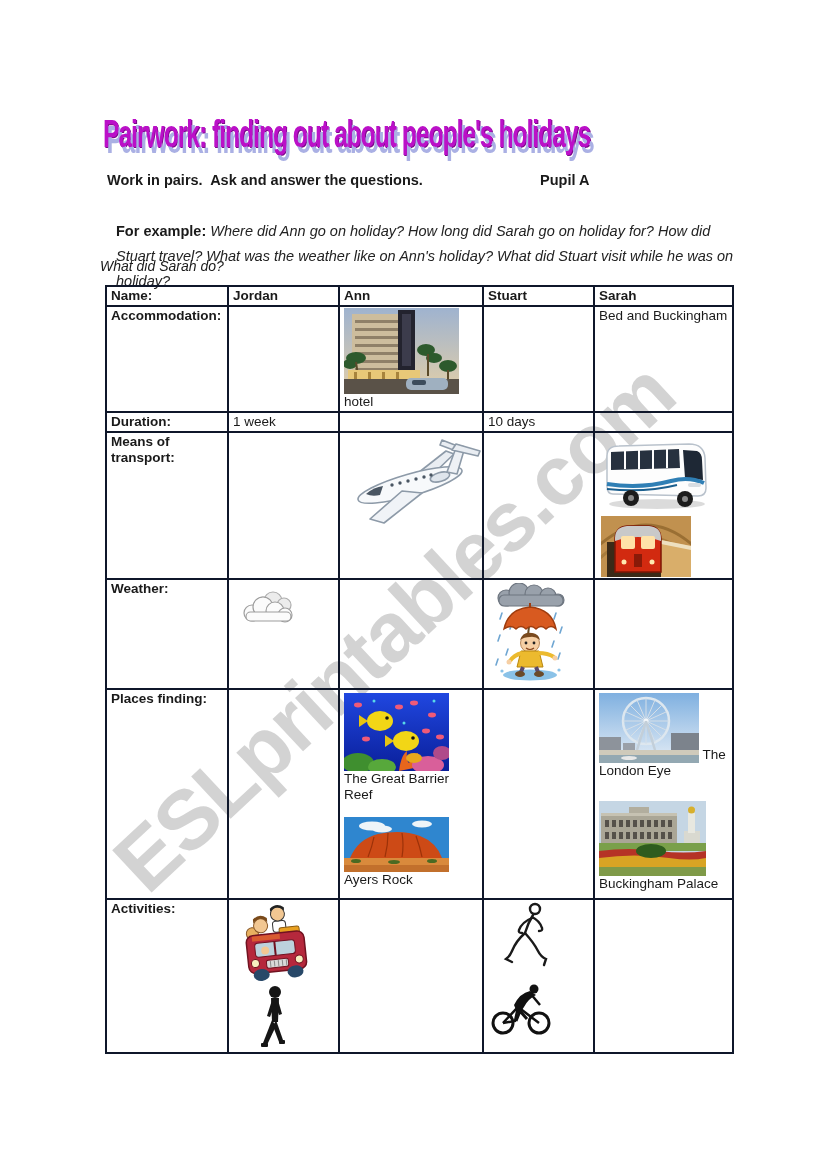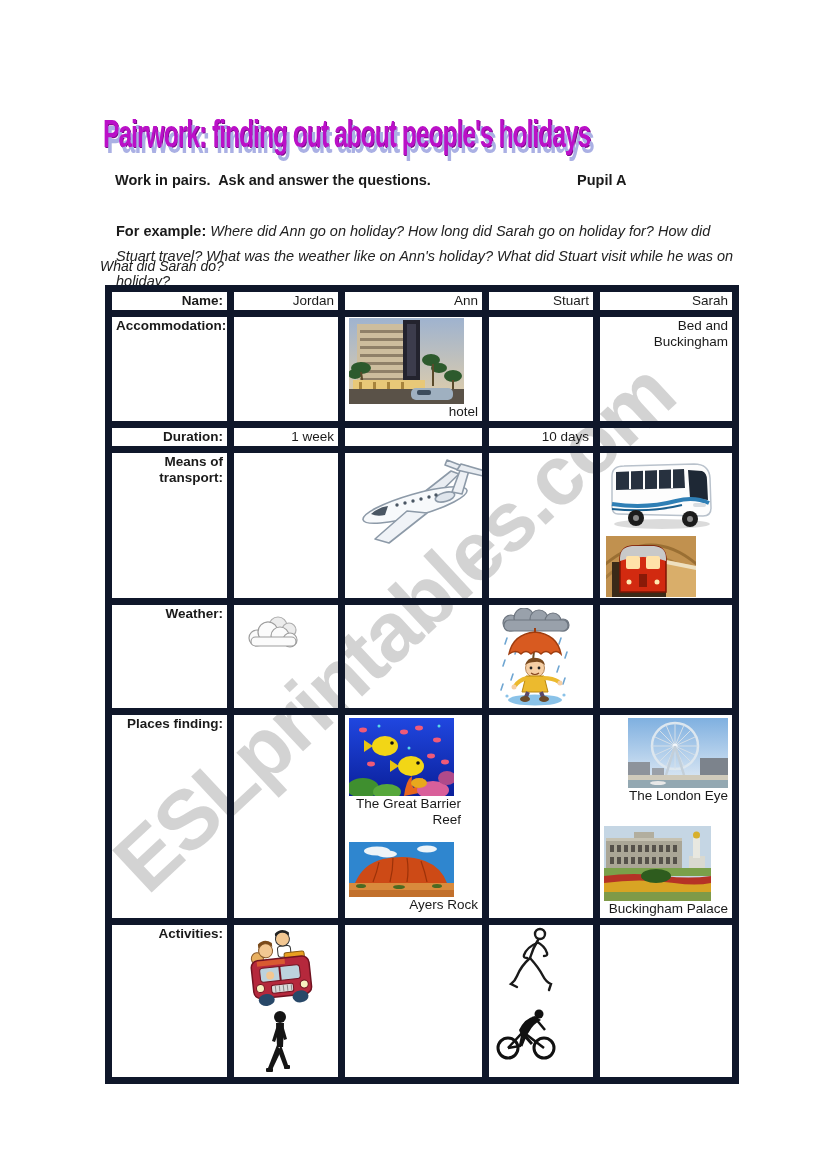--- a/index.html
+++ b/index.html
@@ -6,33 +6,33 @@
   .page{position:relative;width:826px;height:1169px;background:#fff;overflow:hidden;
         font-family:"Liberation Sans",sans-serif;color:#1a1a1a;}
   .watermark{position:absolute;left:95px;top:840px;z-index:0;
         font-size:84px;font-weight:bold;letter-spacing:-2px;color:rgba(168,168,168,0.5);
         transform:rotate(-43deg);transform-origin:0 0;white-space:nowrap;}
   .content{position:relative;z-index:1;}
   .title{position:absolute;left:103px;top:112px;margin:0;
         font-size:29px;font-weight:bold;letter-spacing:-1.2px;white-space:nowrap;
         color:#bb10c8;text-shadow:4px 4px 0 #aab0e4, 1px 1px 0 #7a0a8a;
         transform:scale(0.85,1.35);transform-origin:left top;}
-  .instructions{position:absolute;left:107px;top:172px;font-size:14.5px;font-weight:bold;white-space:pre-wrap;margin-left:8px;}
-  .pupil{position:absolute;left:540px;top:172px;font-size:14.5px;font-weight:bold;margin-left:37px;}
+  .instructions{position:absolute;left:107px;top:172px;font-size:14.5px;font-weight:bold;white-space:pre-wrap;}
+  .pupil{position:absolute;left:540px;top:172px;font-size:14.5px;font-weight:bold;}
   .example{position:absolute;left:100px;top:203px;width:628px;margin:16px;
         font-size:14.5px;line-height:25px;}
   .example .ex-label{font-weight:bold;font-style:normal;}
   .example .ex-text{font-style:italic;color:#222;}
   .question{position:absolute;left:100px;top:258px;margin:0;font-size:14px;font-style:italic;}
   table.grid{position:absolute;left:105px;top:285px;border-collapse:collapse;table-layout:fixed;
         width:628px;background:transparent;}
-  table.grid td{border:7px solid #0f172a;vertical-align:top;padding:1px 4px;
-        font-size:13.5px;line-height:1.18;background:transparent;overflow:hidden;text-align:right;}
+  table.grid td{border:2px solid #0f172a;vertical-align:top;padding:1px 4px;
+        font-size:13.5px;line-height:1.18;background:transparent;overflow:hidden;}
   td.lbl{font-weight:bold;}
-  td.name{font-weight:normal;margin-left:33px;}
+  td.name{font-weight:bold;margin-left:33px;}
   .cap{font-size:13.5px;}
   .blk{display:block;}
   svg{shape-rendering:auto;}
 </style>
 </head>
 <body>
 
 <div class="page">
 
   <div class="watermark">ESLprintables.com</div>

